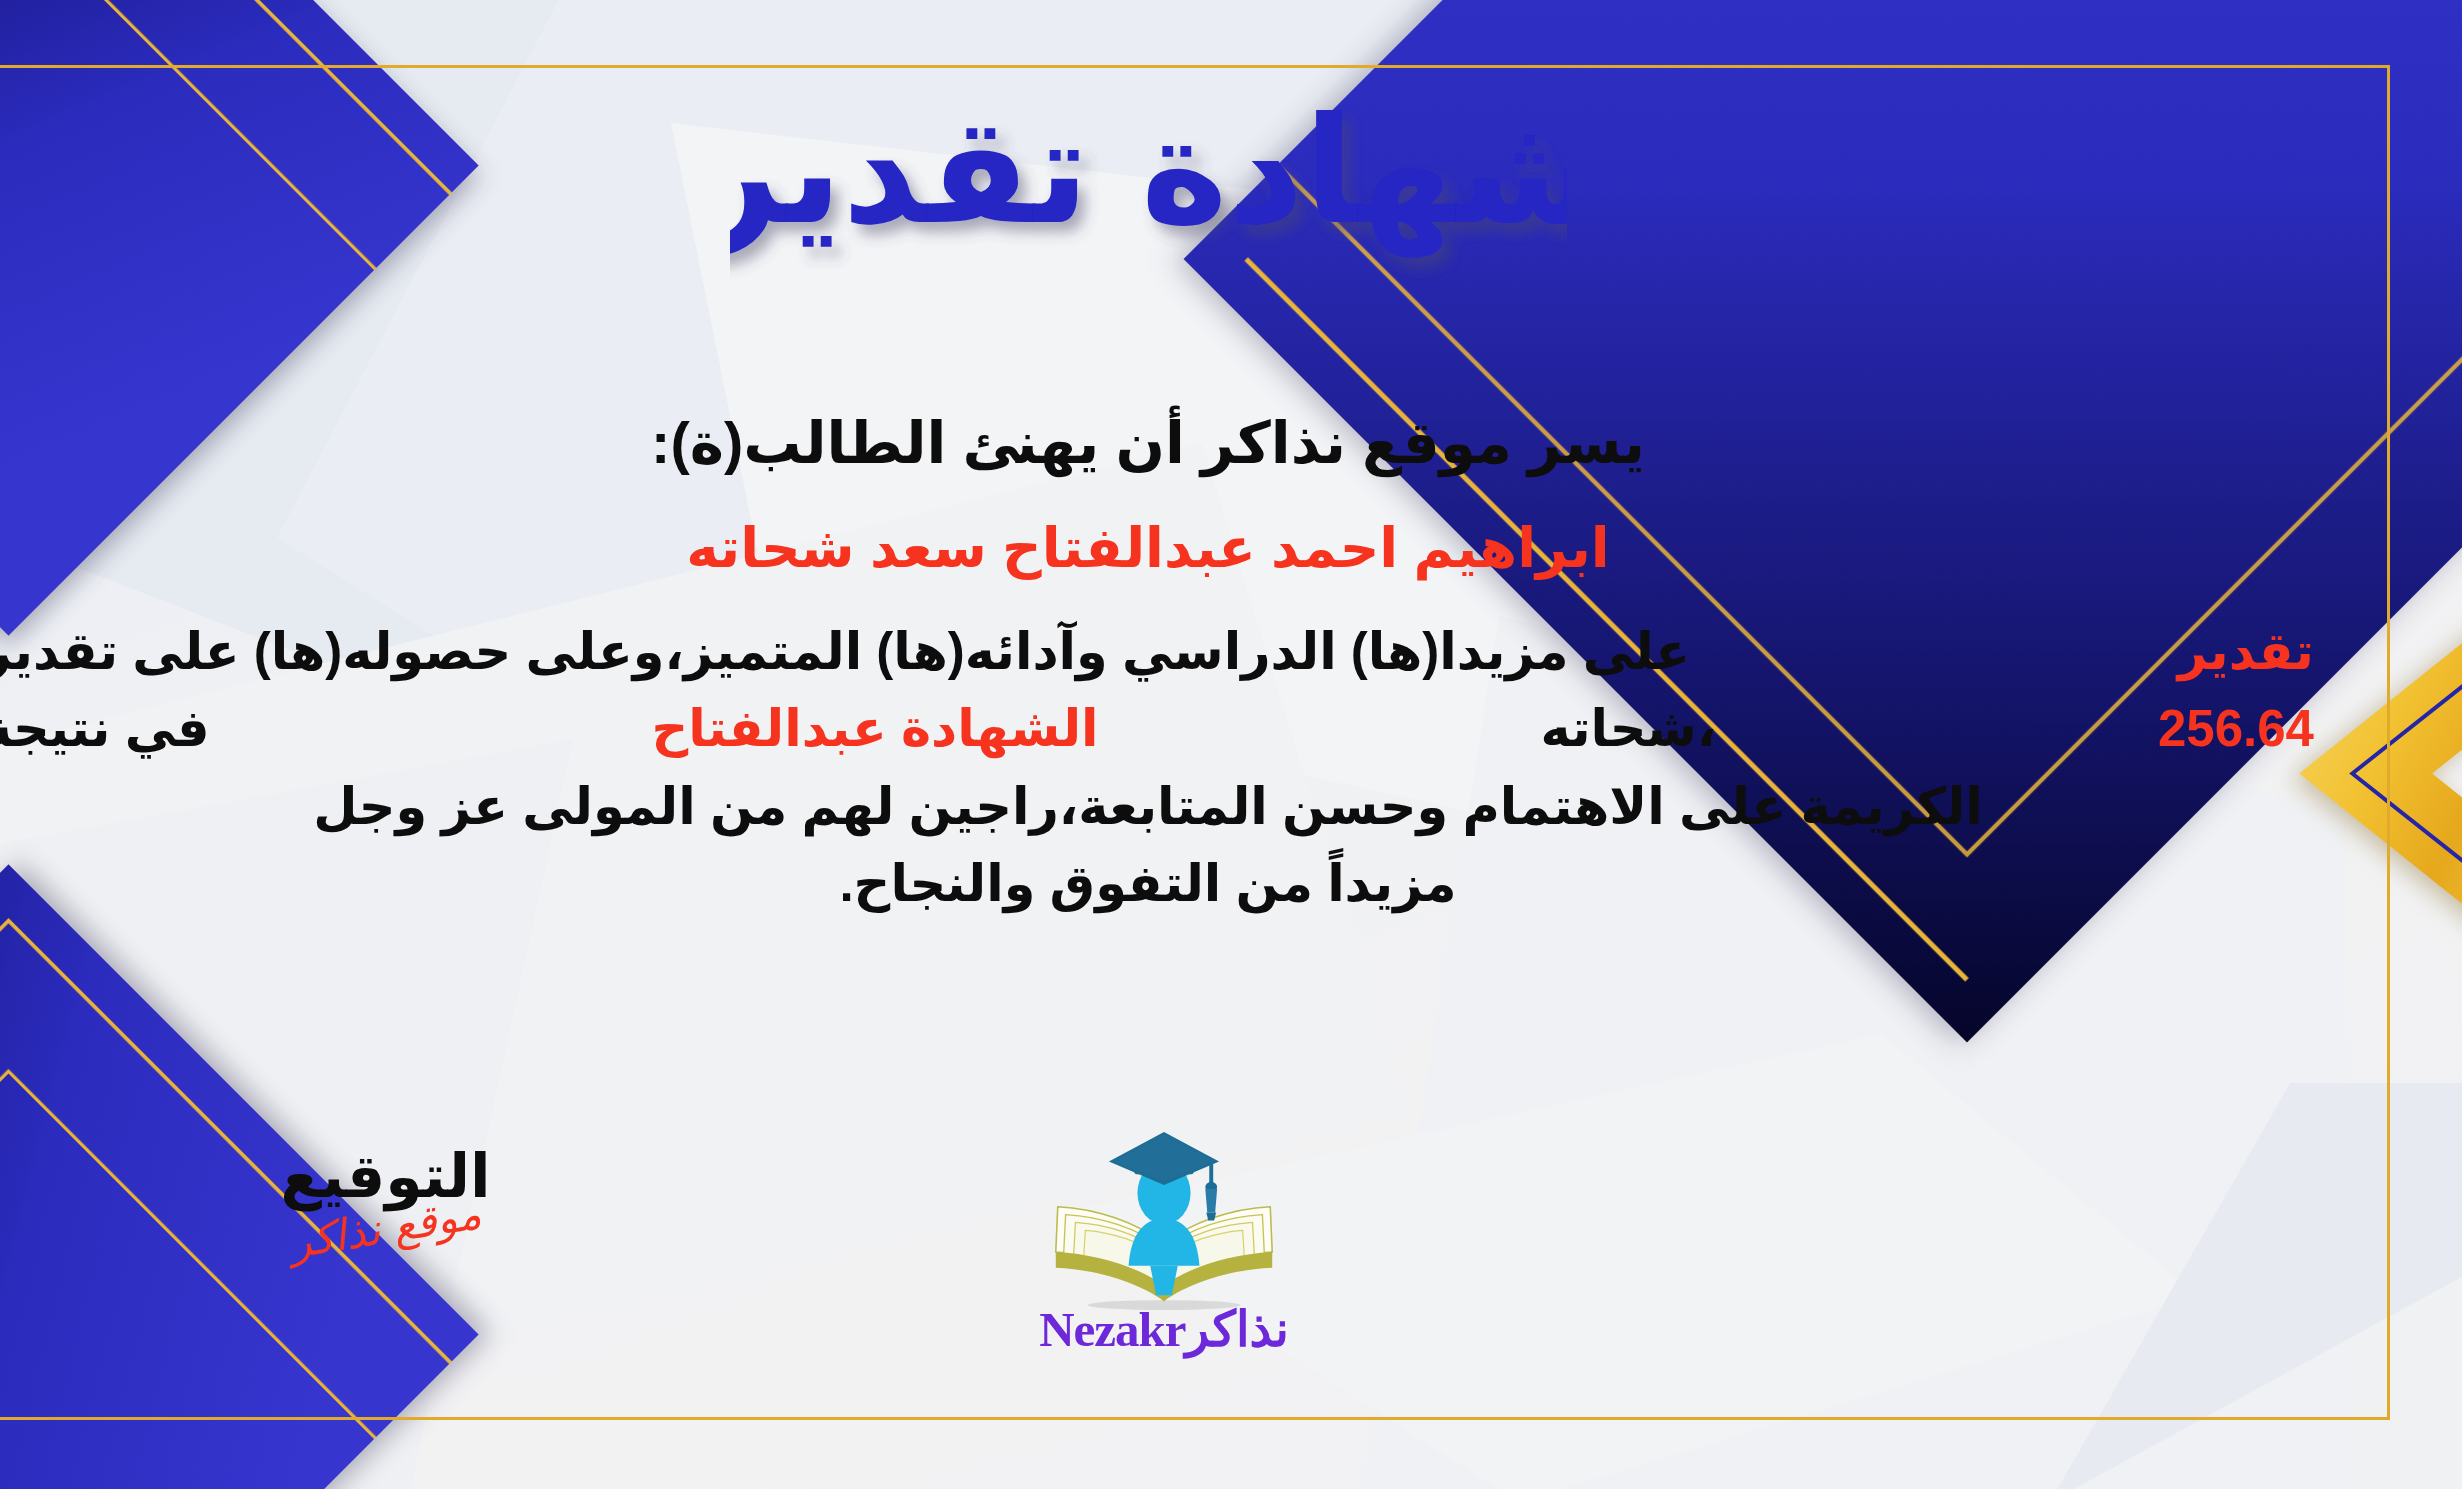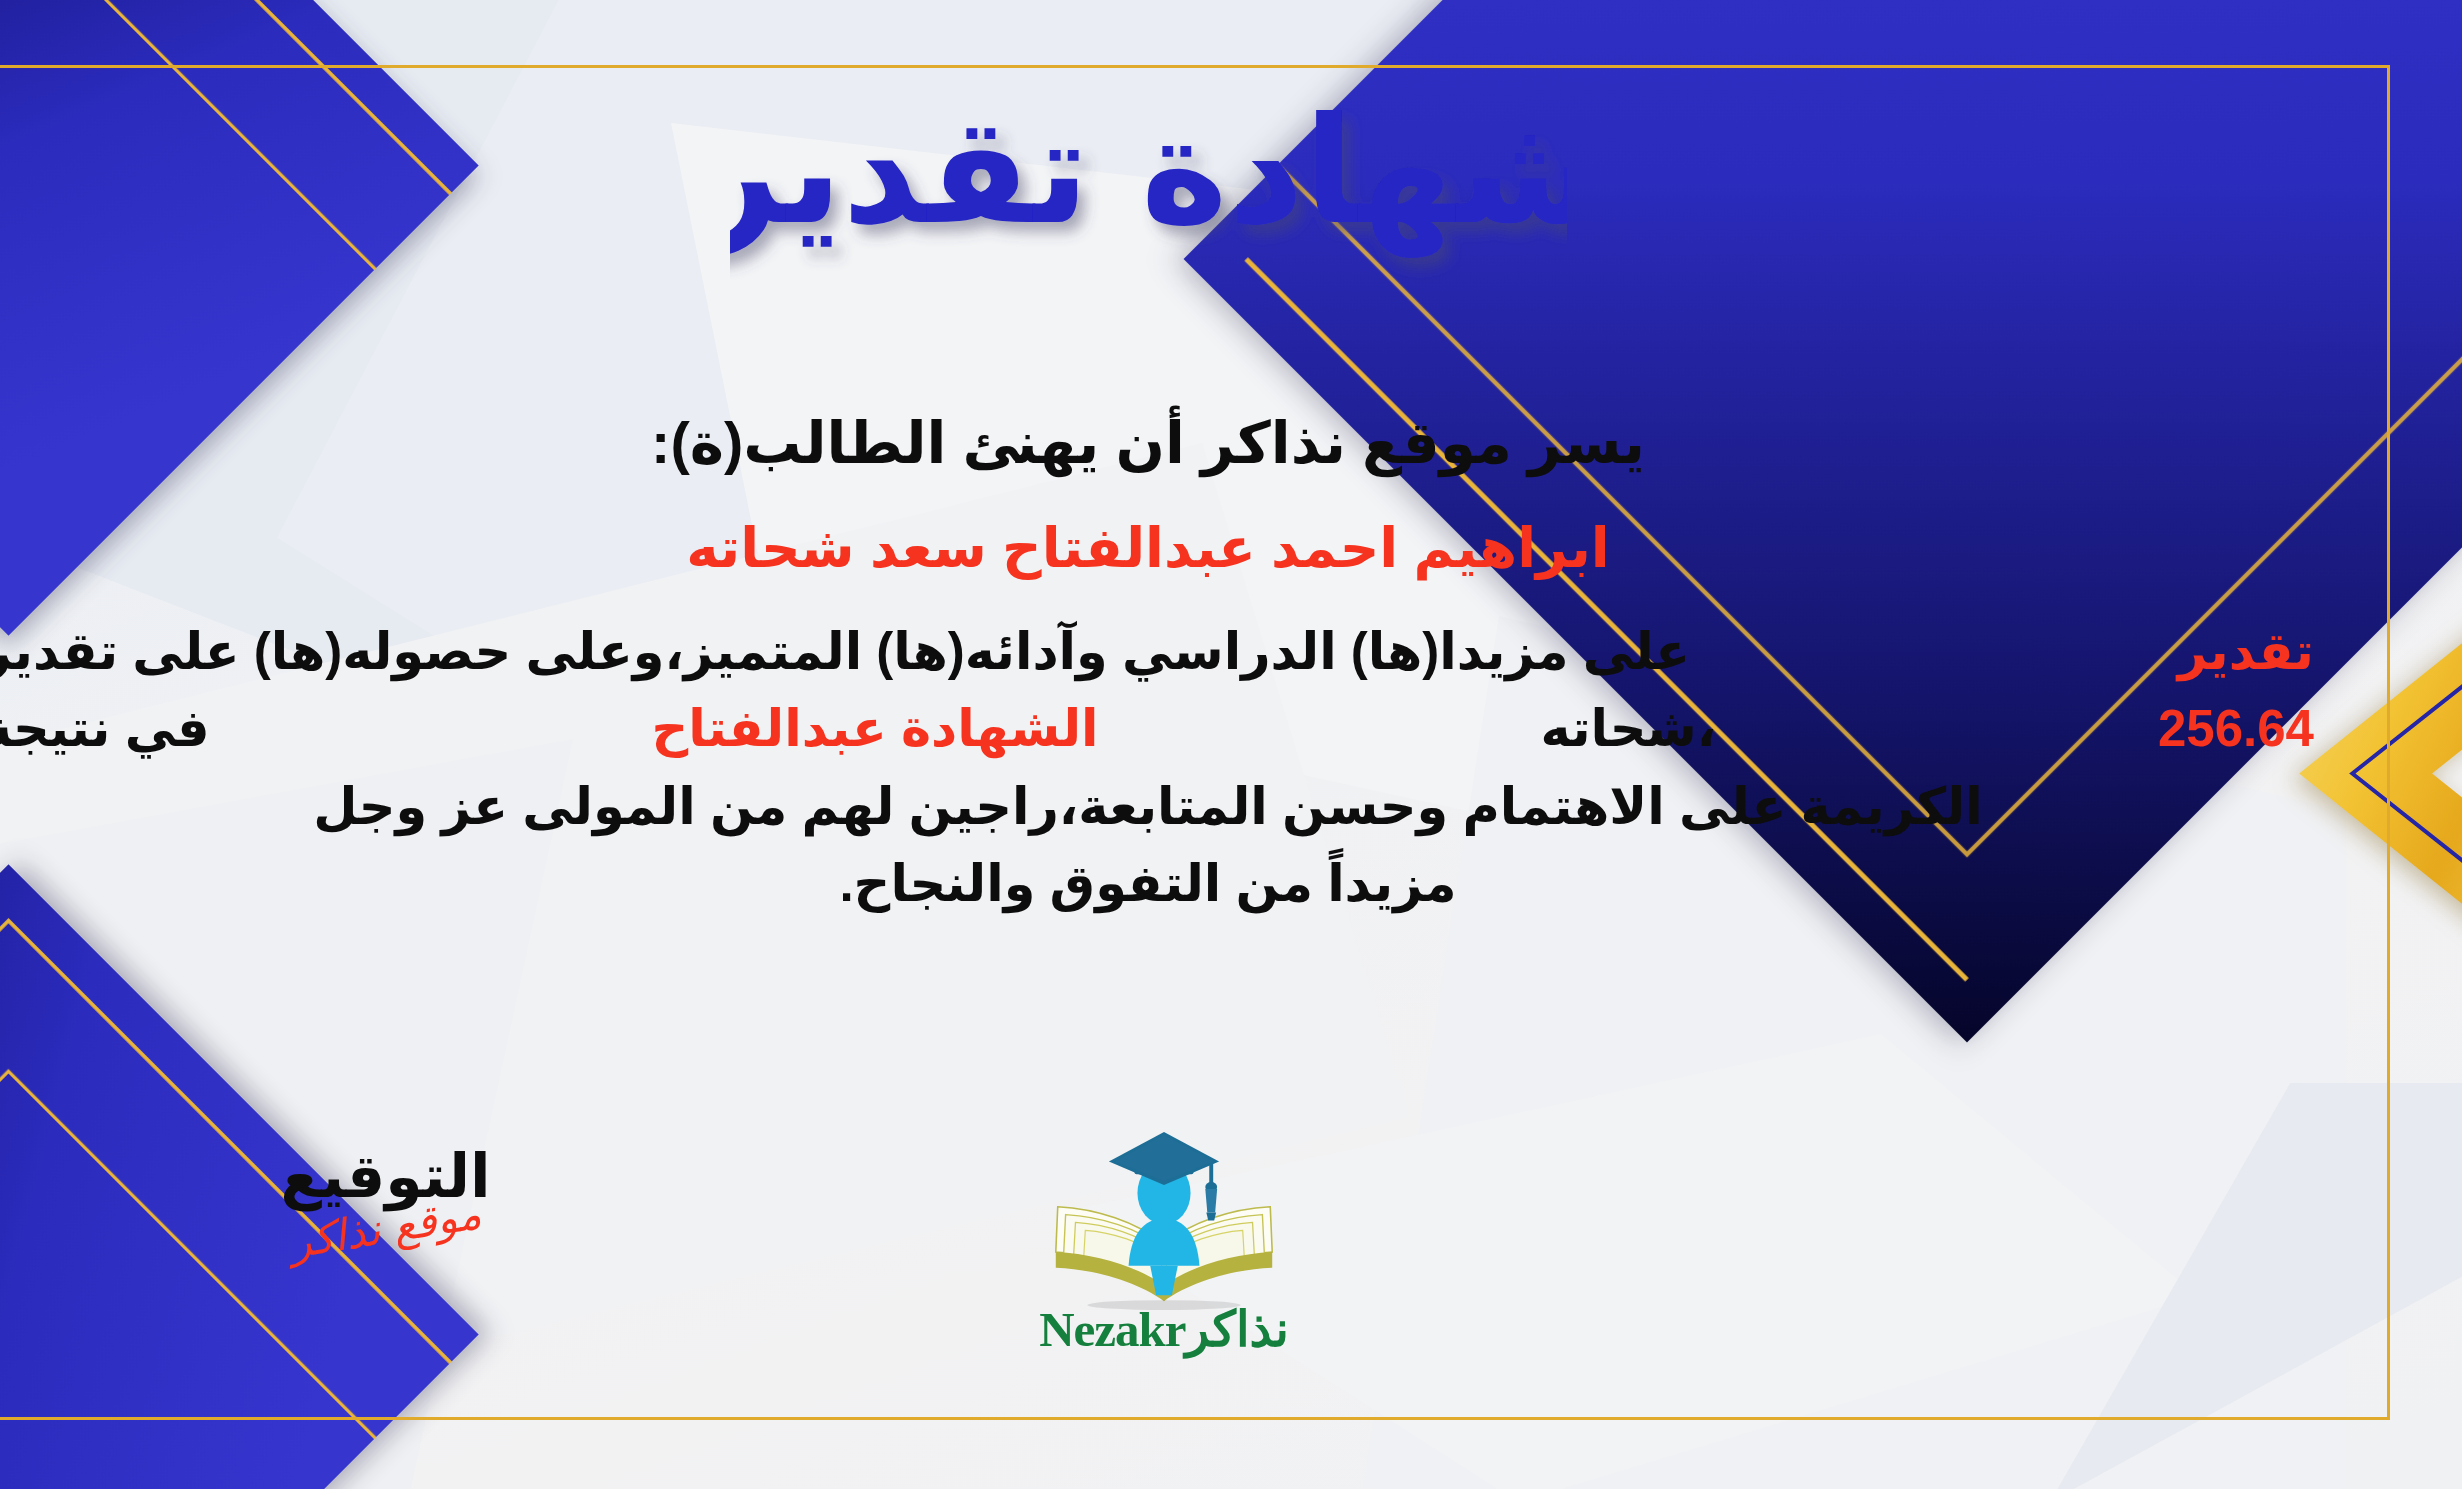--- a/index.html
+++ b/index.html
@@ -181,21 +181,21 @@
     position: absolute;
     left: 1133px; top: 1128px;
     width: 394px;
     text-align: center;
   }
   .logo-art { display: block; margin: 0 auto; }
   .logo-text {
     margin-top: -8.9px;
     font-size: 49px;
     font-weight: 700;
-    color: #15803d;
+    color: #6d28d9;
     font-family: "Liberation Serif", serif;
     letter-spacing: -1px;
     direction: rtl;
     white-space: nowrap;
   }
 </style>
 </head>
 <body>
 
 <div id="certificate">

